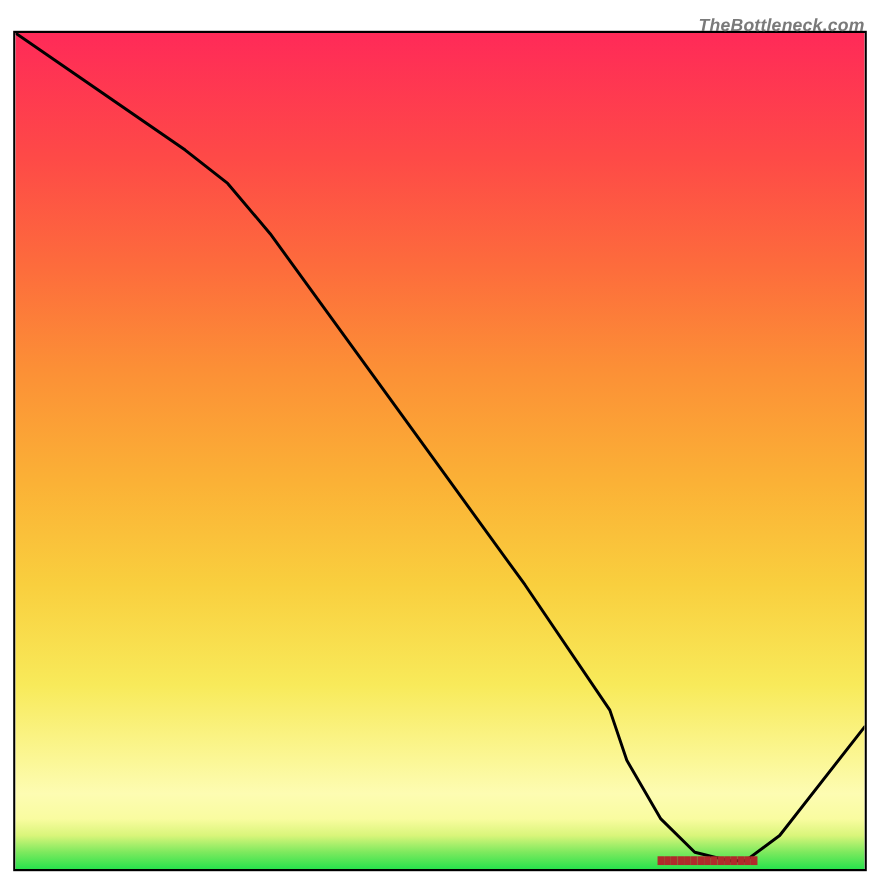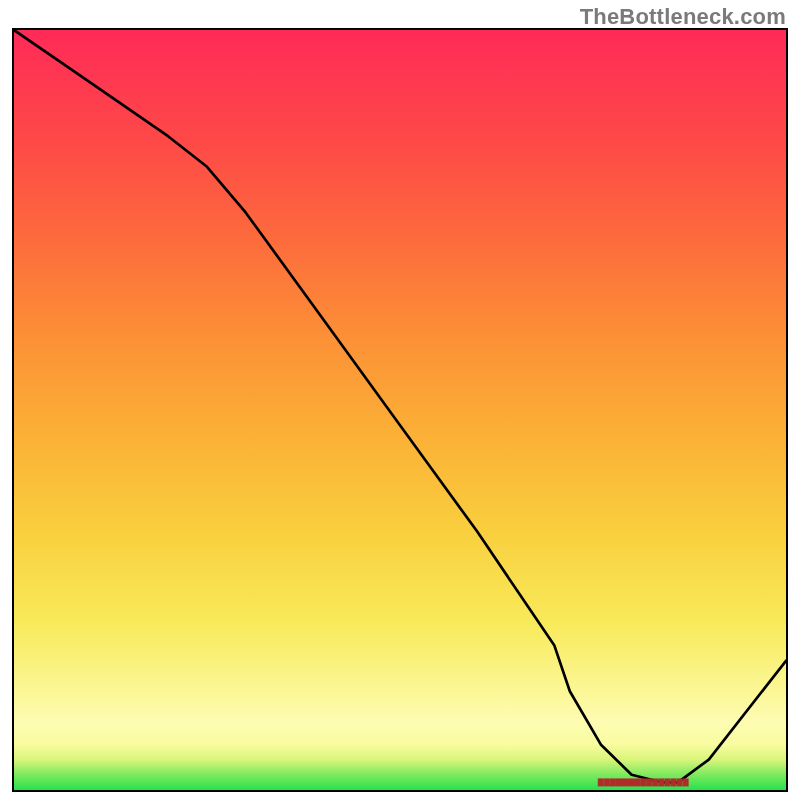--- a/index.html
+++ b/index.html
@@ -10,29 +10,30 @@
     background: #ffffff;
     overflow: hidden;
   }
   #container {
     position: relative;
     width: 800px;
     height: 800px;
   }
   #watermark {
     position: absolute;
-    top: 4px;
+    top: 15px;
     right: 14px;
     font-family: Arial, Helvetica, sans-serif;
-    font-size: 22px;
+    font-size: 16px;
     font-weight: 700;
     color: #7a7a7a;
     letter-spacing: 0.2px;
     z-index: 50;
     user-select: none;
+    font-style: italic;
   }
   #plot-area {
     position: absolute;
     left: 12px;
     top: 28px;
     width: 776px;
     height: 764px;
     box-sizing: border-box;
     border: 2px solid #000;
     overflow: hidden;

